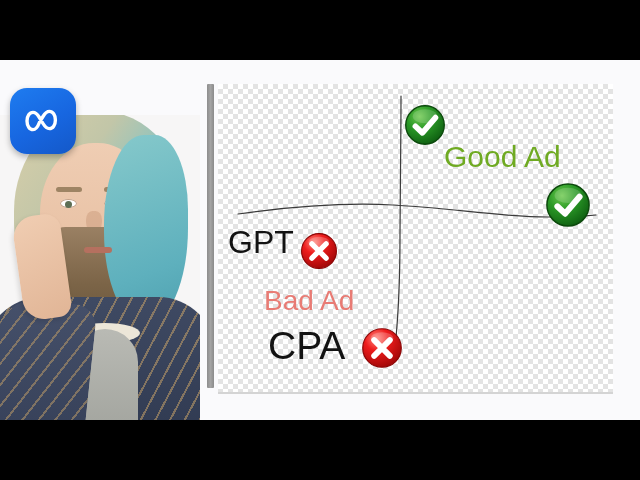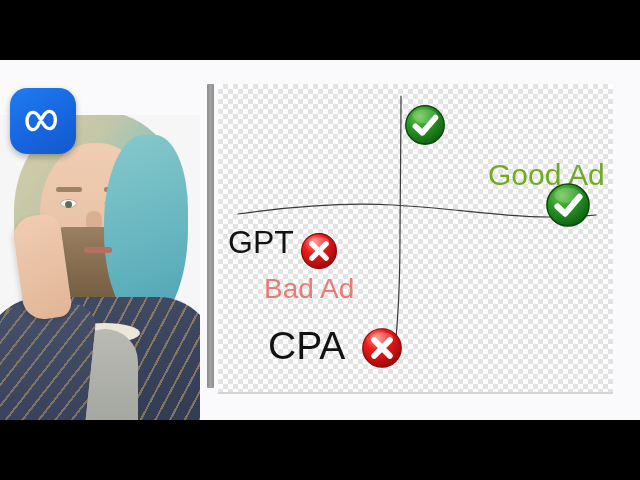--- a/index.html
+++ b/index.html
@@ -147,22 +147,22 @@
     overflow:hidden;
   }
   #chart-axes { position:absolute; left:0; top:0; width:395px; height:310px; }
 
   
   .chart-label {
     position:absolute; white-space:nowrap;
     font-family:"Liberation Sans", sans-serif;
     line-height:1;
   }
-  #label-good-ad { left:226px; top:76px; font-size:30px; color:#6faa22;margin-left:44px; }
-  #label-bad-ad  { left:46px;  top:191px; font-size:28px; color:#e87b74; }
+  #label-good-ad { left:226px; top:58px; font-size:30px; color:#6faa22; }
+  #label-bad-ad  { left:46px;  top:203px; font-size:28px; color:#e87b74; }
   #label-gpt     { left:10px;  top:142px; font-size:32px; color:#121212; }
   #label-cpa     { left:50px;  top:242px; font-size:39px; color:#121212; }
 
   
   .badge { position:absolute; border-radius:50%; }
   .badge svg { display:block; }
   #badge-good-1 { left:186px; top:20px;  width:42px; height:42px; }
   #badge-good-2 { left:327px; top:98px;  width:46px; height:46px; }
   #badge-bad-1  { left:82px;  top:148px; width:38px; height:38px; }
   #badge-bad-2  { left:143px; top:243px; width:42px; height:42px; }

